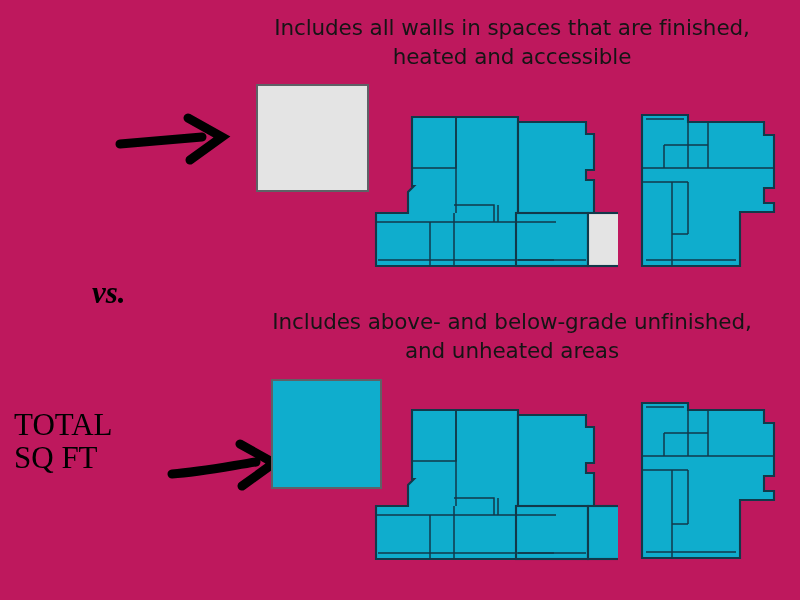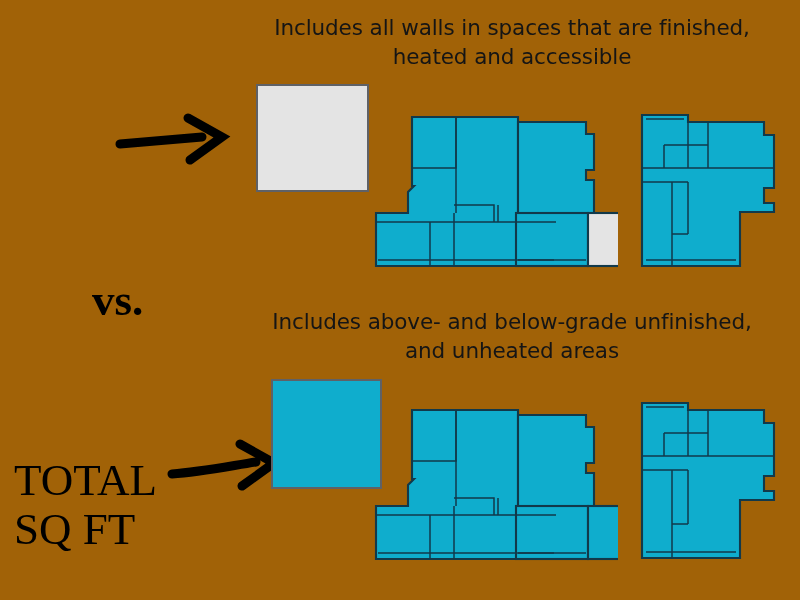--- a/index.html
+++ b/index.html
@@ -9,21 +9,21 @@
     background: #ffffff;
   }
   body {
     font-family: "Liberation Sans", sans-serif;
     -webkit-font-smoothing: antialiased;
   }
   #stage {
     position: relative;
     width: 800px;
     height: 600px;
-    background: #a16207;
+    background: #be185d;
     overflow: hidden;
   }
 
   
   .caption {
     position: absolute;
     text-align: center;
     font-family: "DejaVu Sans", "Liberation Sans", sans-serif;
     font-size: 21.5px;
     line-height: 1.33;
@@ -41,28 +41,28 @@
     white-space: pre-line;
     line-height: 1.08;
   }
   #label-tla {
     left: 22px; top: 112px;
     font-size: 46px;
     letter-spacing: 0px;
   }
   #label-vs {
     left: 92px; top: 276px;
-    font-size: 45px;
+    font-size: 31px;
     font-weight: bold;
+    font-style: italic;
   }
   #label-total {
     left: 14px; top: 408px;
-    font-size: 45px;
+    font-size: 31px;
     letter-spacing: 0px;
-    margin-top: 48px;
   }
 
   
   .arrow-svg { position: absolute; overflow: visible; }
   #arrow-top    { left: 118px; top: 112px; }
   #arrow-bottom { left: 170px; top: 440px; }
 
   
   .plan { position: absolute; }
   #plan-top-left     { left: 252px; top: 80px;  }

